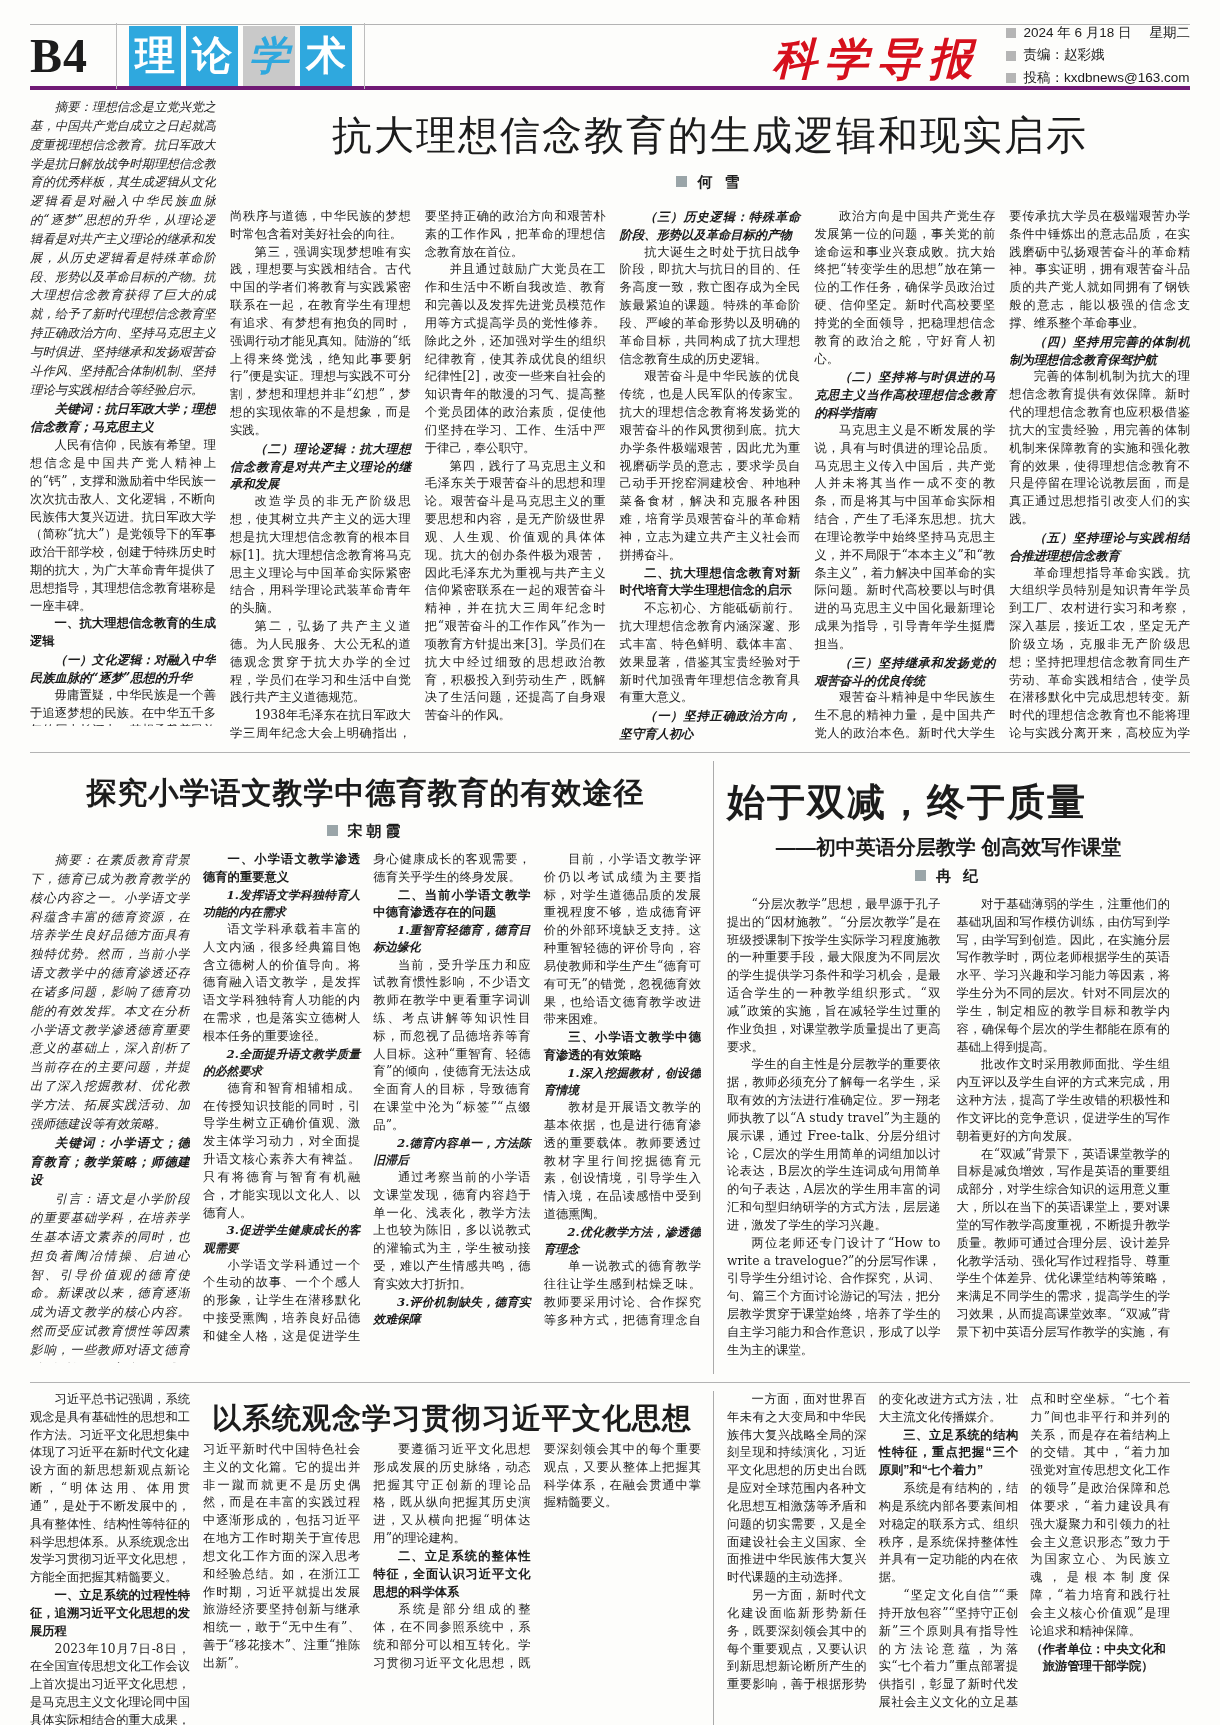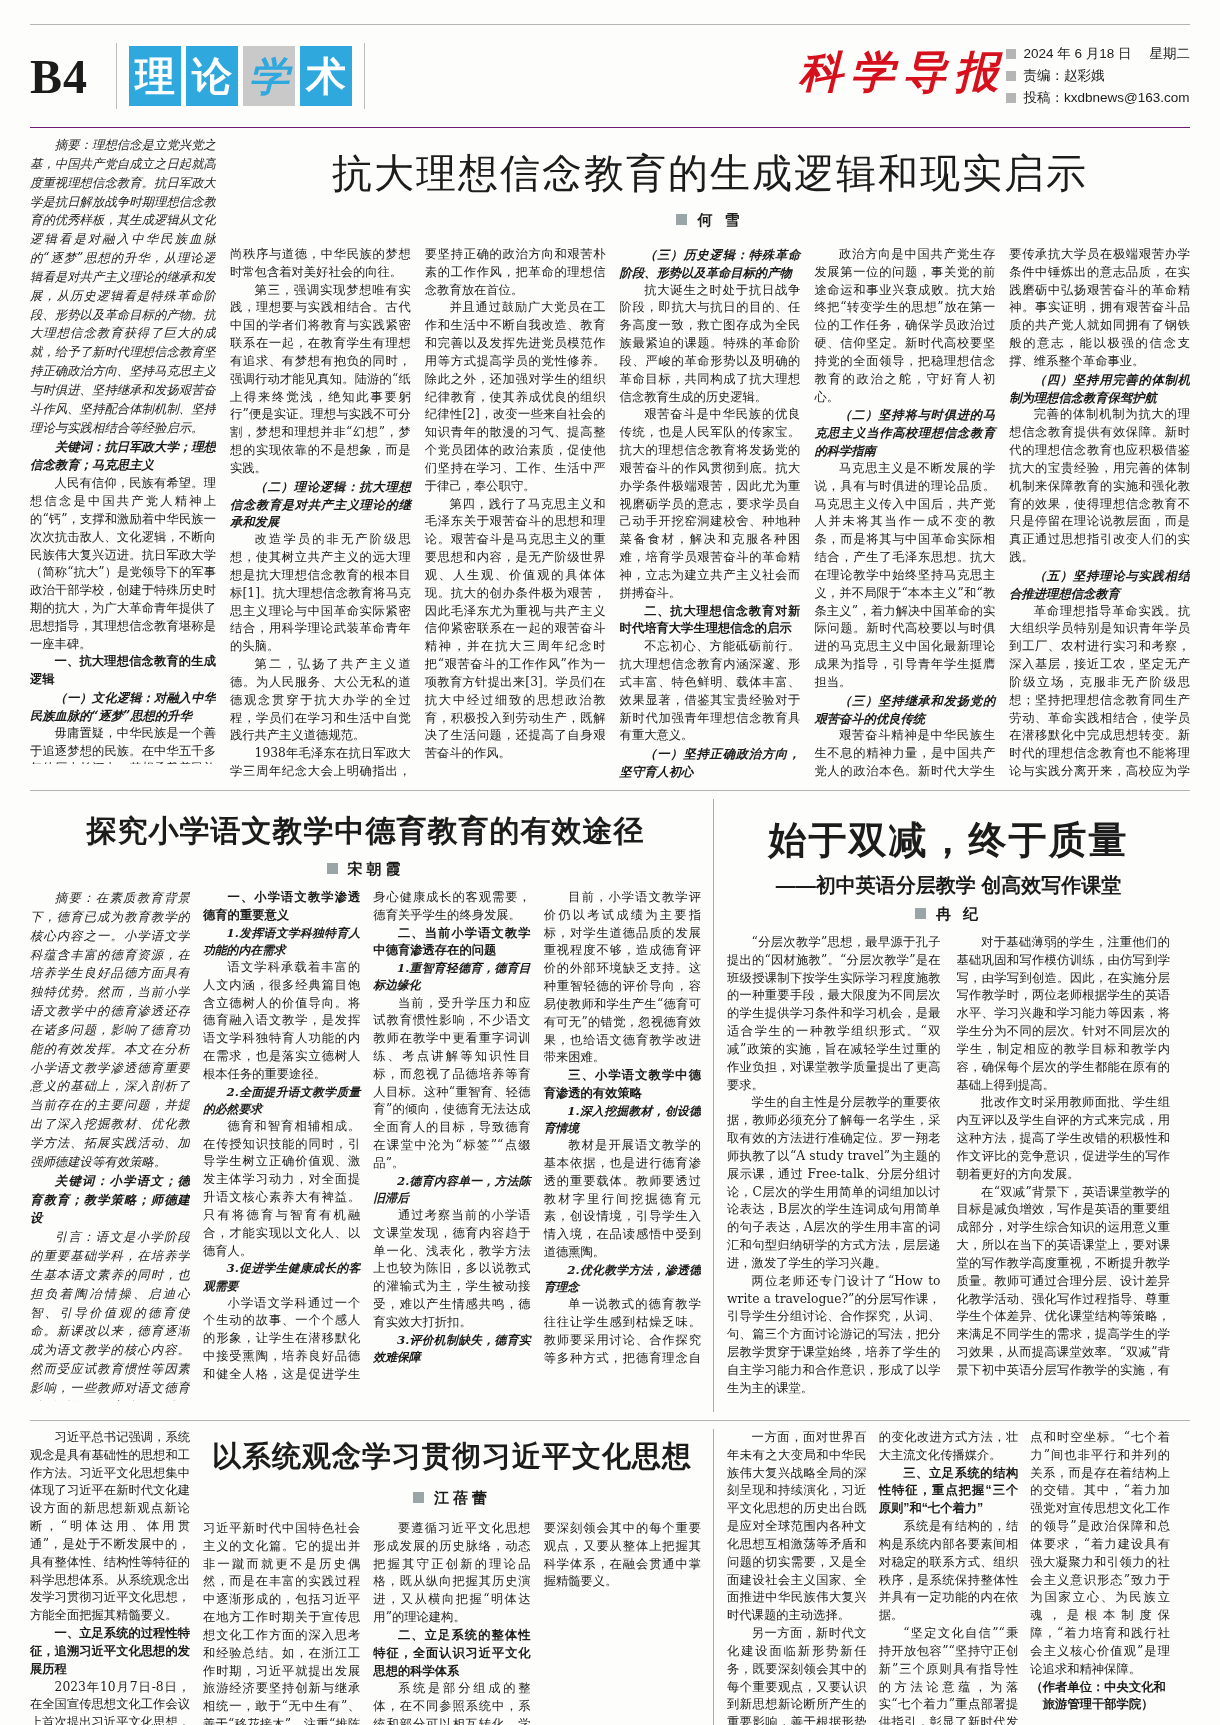--- a/index.html
+++ b/index.html
@@ -1,28 +1,28 @@
 <!DOCTYPE html>
 <html style="--blue: #2fa8de; --red: #d6101c;"><head>
 <meta charset="utf-8">
 <style>
   :root { --blue:#2fa8de; --red:#d6101c; --ink:#1c1c1c; --rule:#b3b3b3; }
   * { margin:0; padding:0; box-sizing:border-box; }
   body { background:#e8e8e8; font-family:"DejaVu Serif", serif; color:var(--ink); }
   .page { width:1220px; height:1725px; margin:0 auto; background:#fdfdfb; padding:24px 30px 20px; position:relative; overflow:hidden; }
 
   
-  .hdr { height:104px; border-top:1px solid var(--rule); border-bottom:1px solid #701a75; display:flex; justify-content:space-between; align-items:center; }
+  .hdr { height:66px; border-top:1px solid var(--rule); border-bottom:4px solid #701a75; display:flex; justify-content:space-between; align-items:center; }
   .hdr-left { display:flex; align-items:center; }
   .pageno { font-family:"Liberation Serif", serif; font-weight:bold; font-size:48px; letter-spacing:1px; margin-right:16px; }
   .mast-sep { width:1px; height:66px; background:#bdbdbd; margin:0 12px; }
   .mast { display:flex; gap:5px; }
   .mblk { display:inline-flex; width:52px; height:60px; align-items:center; justify-content:center; background:var(--blue); color:#fff; font-family:"Liberation Sans", sans-serif; font-weight:bold; font-size:40px; }
   .mblk.gray { background:#c9c9c9; color:var(--blue); font-family:"DejaVu Serif", serif; font-style:italic; font-weight:bold; }
-  .hdr-right { display:flex; align-items:flex-start; }
+  .hdr-right { display:flex; align-items:flex-end; gap:26px; }
   .paper-name { color:var(--red); font-size:44px; font-weight:bold; font-style:italic; letter-spacing:8px; font-family:"DejaVu Serif", serif; }
   .hdr-info { font-family:"Liberation Sans", sans-serif; font-size:13.5px; line-height:1.65; }
   .hdr-info .row { display:flex; align-items:center; }
   .sq { display:inline-block; width:10px; height:10px; background:#b5b5b5; margin-right:7px; flex:0 0 10px; }
   .wk { margin-left:18px; }
 
   
   p { font-size:12.3px; line-height:1.45; text-align:justify; }
   .t-p, .t-pc, .t-ref, .t-refh, .t-note, .t-h1, .t-h2, .t-sub, .t-abs, .t-kw, .t-intro { margin:0; }
   .t-p, .t-h1, .t-h2, .t-sub, .t-refh, .t-ref, .t-note, .t-abs, .t-kw, .t-intro { text-indent:2em; }
@@ -48,21 +48,21 @@
   .a1-body { height:536px; column-count:5; column-gap:14px; column-fill:auto; overflow:hidden; }
 
   
   .mid { display:flex; margin-top:2px; }
   .a2 { width:683px; padding-right:12px; }
   .a2-title { font-family:"Liberation Sans", sans-serif; font-weight:bold; font-size:30px; text-align:center; letter-spacing:1px; margin:12px 0 8px; }
   .a2-flex { display:flex; gap:13px; margin-top:10px;justify-content:space-between; }
   .a2-col1 { flex:0 0 160px; height:512px; overflow:hidden; }
   .a2-body { flex:1; height:512px; column-count:3; column-gap:13px; column-fill:auto; overflow:hidden; }
   .a3 { width:457px; border-left:1px solid #ababab; padding-left:13px; }
-  .a3-title { font-family:"Liberation Sans", sans-serif; font-weight:bold; font-size:38px; text-align:center; letter-spacing:2px; margin:16px 0 4px; }
+  .a3-title { font-family:"Liberation Sans", sans-serif; font-weight:bold; font-size:38px; text-align:left; letter-spacing:2px; margin:16px 0 4px; }
   .a3-sub { font-family:"Liberation Sans", sans-serif; font-weight:bold; font-size:20px; text-align:center; margin:6px 0 6px; }
   .a3 .byline { margin-bottom:10px; }
   .a3-body { height:478px; column-count:2; column-gap:16px; column-fill:auto; overflow:hidden; }
 
   
   .bot { display:flex; margin-top:4px; }
   .bot-left { width:683px; padding-right:12px; display:flex; gap:13px; }
   .a4-col1 { flex:0 0 160px; height:338px; overflow:hidden; }
   .a4-main { flex:1; display:flex; flex-direction:column; }
   .a4-title { font-family:"Liberation Sans", sans-serif; font-weight:bold; font-size:29px; text-align:center; letter-spacing:1px; margin:8px 0 2px; }
@@ -208,23 +208,20 @@
 
   <section class="bot">
     <div class="bot-left">
       <aside class="a4-col1">
           <p class="t-p">习近平总书记强调，系统观念是具有基础性的思想和工作方法。习近平文化思想集中体现了习近平在新时代文化建设方面的新思想新观点新论断，“明体达用、体用贯通”，是处于不断发展中的，具有整体性、结构性等特征的科学思想体系。从系统观念出发学习贯彻习近平文化思想，方能全面把握其精髓要义。</p>
           <p class="t-h1">一、立足系统的过程性特征，追溯习近平文化思想的发展历程</p>
           <p class="t-p">2023年10月7日-8日，在全国宣传思想文化工作会议上首次提出习近平文化思想，是马克思主义文化理论同中国具体实际相结合的重大成果，标志着</p>
         </aside>
       <div class="a4-main">
         <h2 class="a4-title">以系统观念学习贯彻习近平文化思想</h2>
-        <div class="byline">
-          <span class="bsq"></span><span>江蓓蕾</span>
-        </div>
         <div class="a4-body">
             <p class="t-pc">习近平新时代中国特色社会主义的文化篇。它的提出并非一蹴而就更不是历史偶然，而是在丰富的实践过程中逐渐形成的，包括习近平在地方工作时期关于宣传思想文化工作方面的深入思考和经验总结。如，在浙江工作时期，习近平就提出发展旅游经济要坚持创新与继承相统一，敢于“无中生有”、善于“移花接木”、注重“推陈出新”。</p>
             <p class="t-p">要遵循习近平文化思想形成发展的历史脉络，动态把握其守正创新的理论品格，既从纵向把握其历史演进，又从横向把握“明体达用”的理论建构。</p>
             <p class="t-h1">二、立足系统的整体性特征，全面认识习近平文化思想的科学体系</p>
             <p class="t-p">系统是部分组成的整体，在不同参照系统中，系统和部分可以相互转化。学习贯彻习近平文化思想，既要深刻领会其中的每个重要观点，又要从整体上把握其科学体系，在融会贯通中掌握精髓要义。</p>
           </div>
       </div>
     </div>
     <div class="bot-right">
       <div class="a4-rbody">

